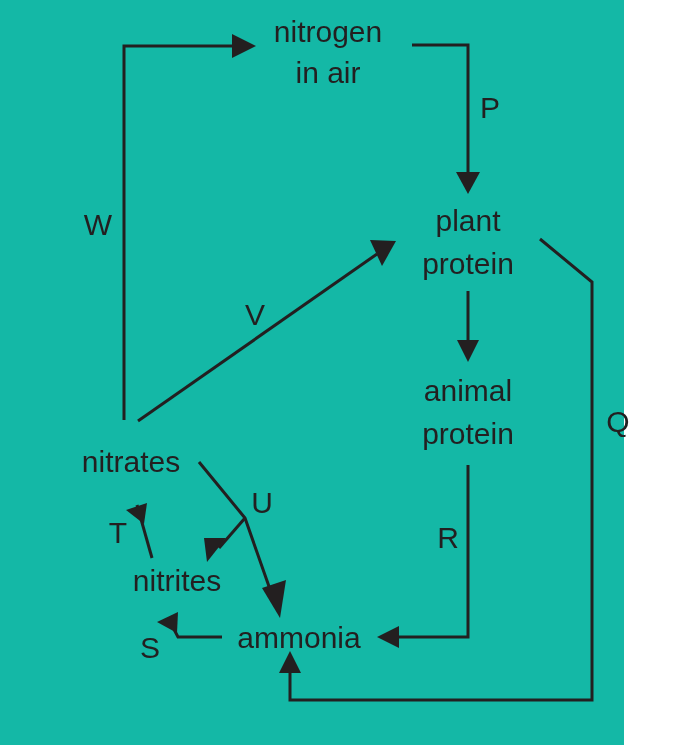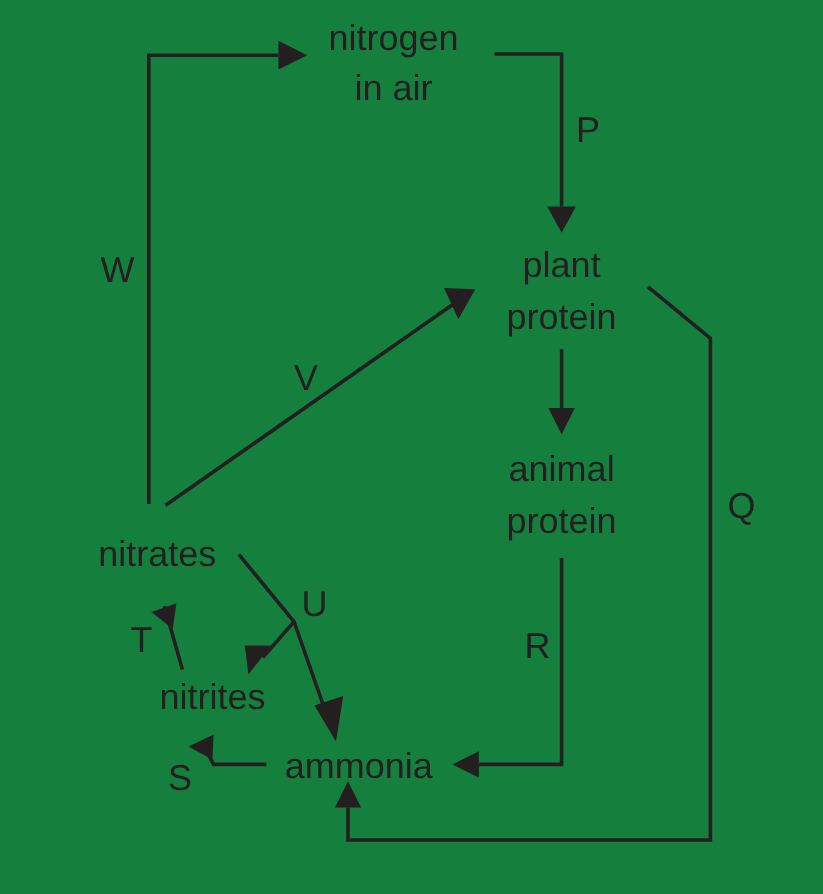--- a/index.html
+++ b/index.html
@@ -9,23 +9,23 @@
     background: #ffffff;
   }
   body {
     width: 686px;
     height: 745px;
     font-family: "Liberation Sans", sans-serif;
     overflow: hidden;
   }
   #diagram-root {
     position: relative;
-    width: 686px;
+    width: 624px;
     height: 745px;
-    background: #15803d;
+    background: #14b8a6;
   }
   svg#nitrogen-cycle-svg {
     display: block;
     width: 686px;
     height: 745px;
   }
   .node-label {
     font-family: "Liberation Sans", sans-serif;
     font-size: 30px;
     fill: #231f20;

